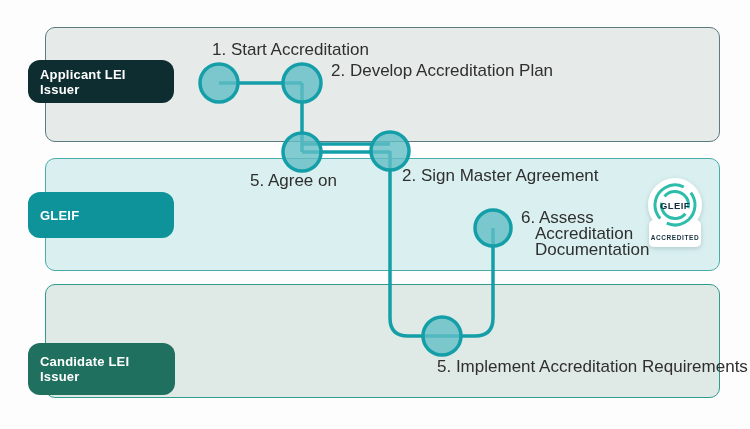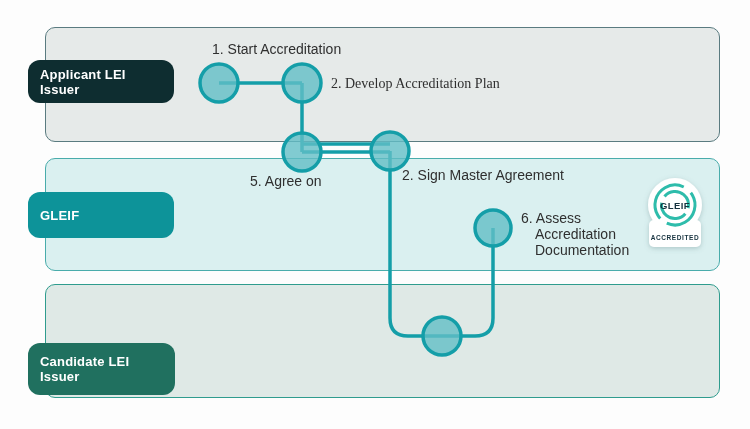--- a/index.html
+++ b/index.html
@@ -14,25 +14,25 @@
   .pill{
     position:absolute;left:28px;border-radius:12px;color:#ffffff;
     font-size:13px;font-weight:bold;letter-spacing:.2px;
     display:flex;align-items:center;padding:12px 12px;box-sizing:border-box;z-index:3;
   }
   .pill-applicant{top:60px;width:146px;height:43px;background:#0e2d30;}
   .pill-gleif{top:192px;width:146px;height:46px;background:#0d9399;}
   .pill-candidate{top:315px;width:147px;height:52px;background:#20705f;margin-top:28px;}
   .flow-svg{position:absolute;left:0;top:0;z-index:2;pointer-events:none;}
   .step-label{
-    position:absolute;z-index:4;font-size:14px;font-weight:500;color:#2f2f2f;
+    position:absolute;z-index:4;font-size:17px;font-weight:500;color:#2f2f2f;
     white-space:nowrap;line-height:17px;
   }
   .step-1{left:212px;top:41px;}
-  .step-2{left:331px;top:75px;font-family:Liberation Serif, serif;}
+  .step-2{left:331px;top:62px;}
   .step-3{left:250px;top:172px;line-height:18px;}
   .step-4{left:402px;top:167px;}
   .step-5{left:437px;top:358px;}
   .step-6{left:521px;top:210px;line-height:16px;}
   .step-6 .indent{padding-left:14px;}
 </style>
 </head>
 <body>
 
 <div class="canvas">
@@ -83,19 +83,20 @@
   <div class="pill pill-candidate">
     <span>Candidate LEI Issuer</span>
   </div>
 
   <div class="step-label step-1">1. Start Accreditation</div>
   <div class="step-label step-2">2. Develop Accreditation Plan</div>
   <div class="step-label step-3">
     <div>5. Agree on</div>
   </div>
   <div class="step-label step-4">2. Sign Master Agreement</div>
+  <div class="step-label step-5">5. Implement Accreditation Requirements</div>
   <div class="step-label step-6">
     <div>6. Assess</div>
     <div class="indent">Accreditation</div>
     <div class="indent">Documentation</div>
   </div>
 
 </div>
 
 </body></html>

